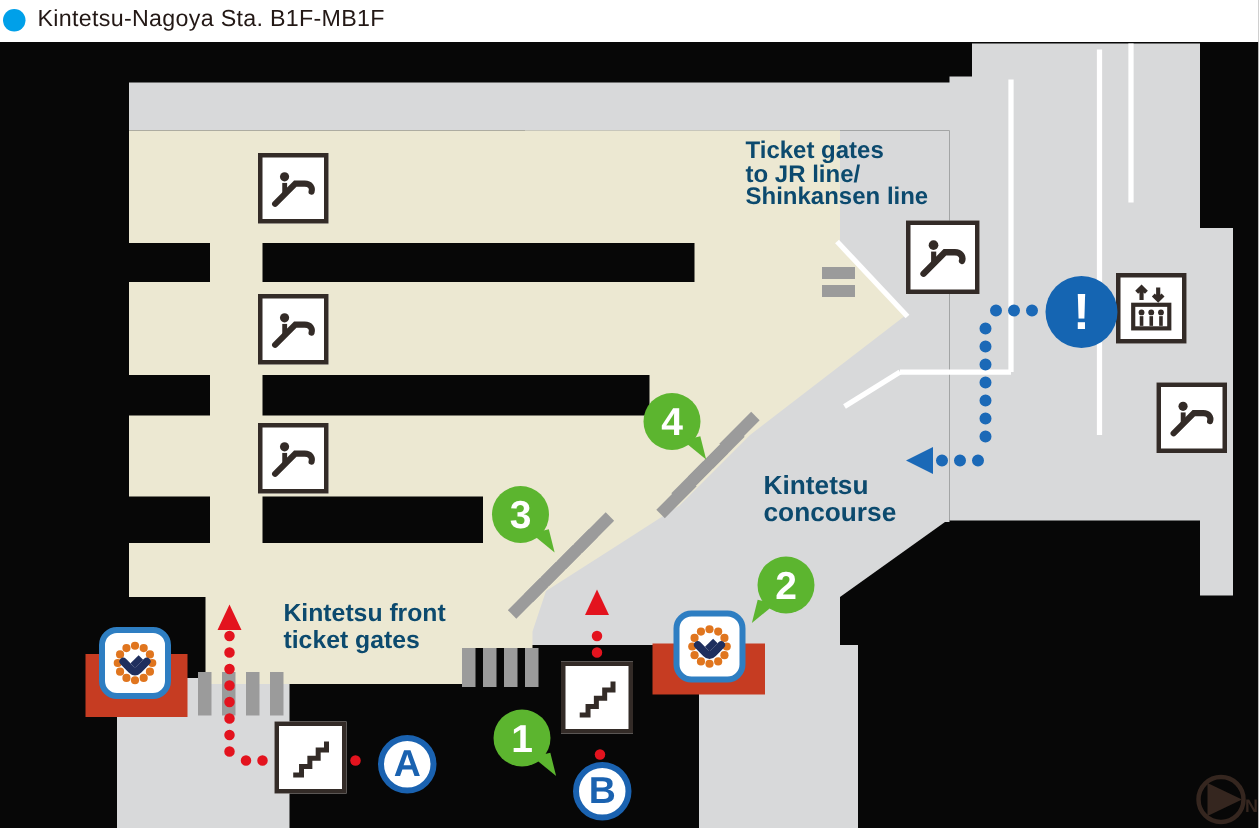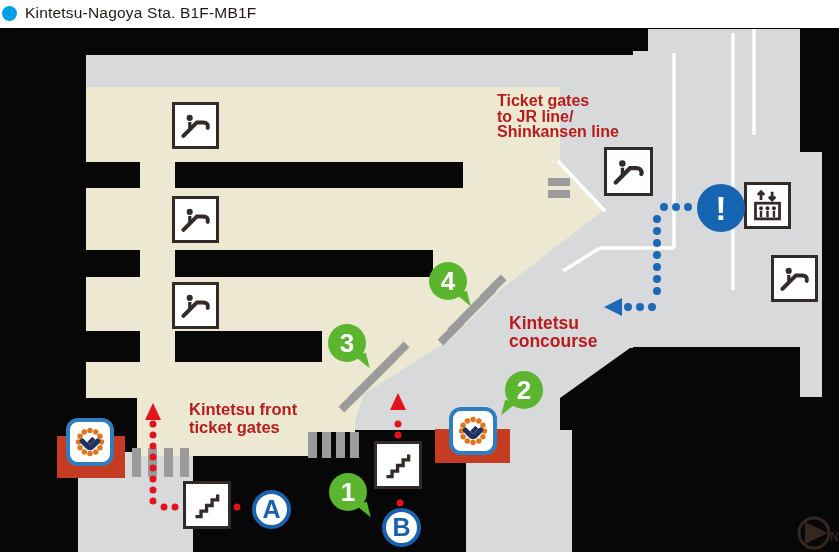--- a/index.html
+++ b/index.html
@@ -8,21 +8,21 @@
   #stage{position:relative;width:839px;height:552px;overflow:hidden;background:#fff;}
   #bg{position:absolute;left:0;top:0;z-index:1;}
   .abs{position:absolute;z-index:5;}
 
   
   #title-row{left:2px;top:4px;display:flex;align-items:center;gap:8px;z-index:9;}
   #title-dot{width:15px;height:15px;border-radius:50%;background:#00a0e9;}
   #title-text{font-size:15.5px;font-weight:normal;color:#231815;letter-spacing:.2px;}
 
   
-  .map-label{white-space:pre-line;font-weight:bold;color:#b91c1c;z-index:6;}
+  .map-label{white-space:pre-line;font-weight:bold;color:#0c4a6e;z-index:6;}
   #label-jr{left:497px;top:93px;font-size:16px;line-height:15.5px;}
   #label-concourse{left:509px;top:315px;font-size:17.5px;line-height:17.5px;}
   #label-front{left:189px;top:400px;font-size:16.5px;line-height:18px;}
 
   
   .icon-box{background:#fff;border:3px solid #332b27;display:flex;align-items:center;justify-content:center;z-index:6;}
   .icon-box svg{display:block;}
 
   
   .red-block{background:#c63c22;z-index:5;}

